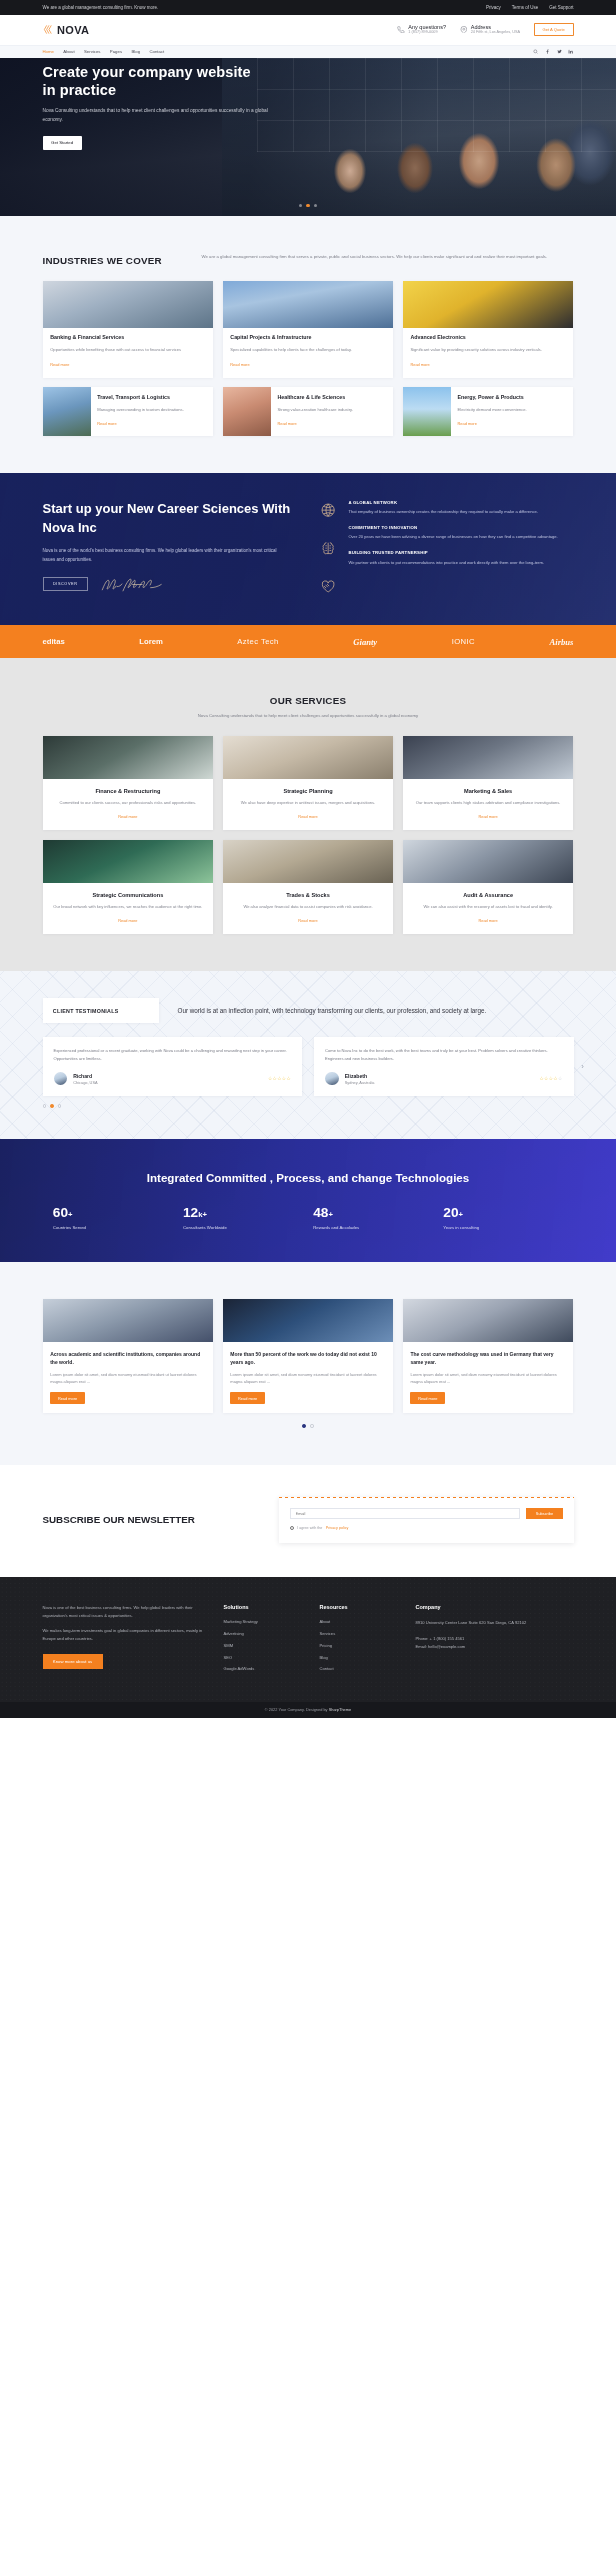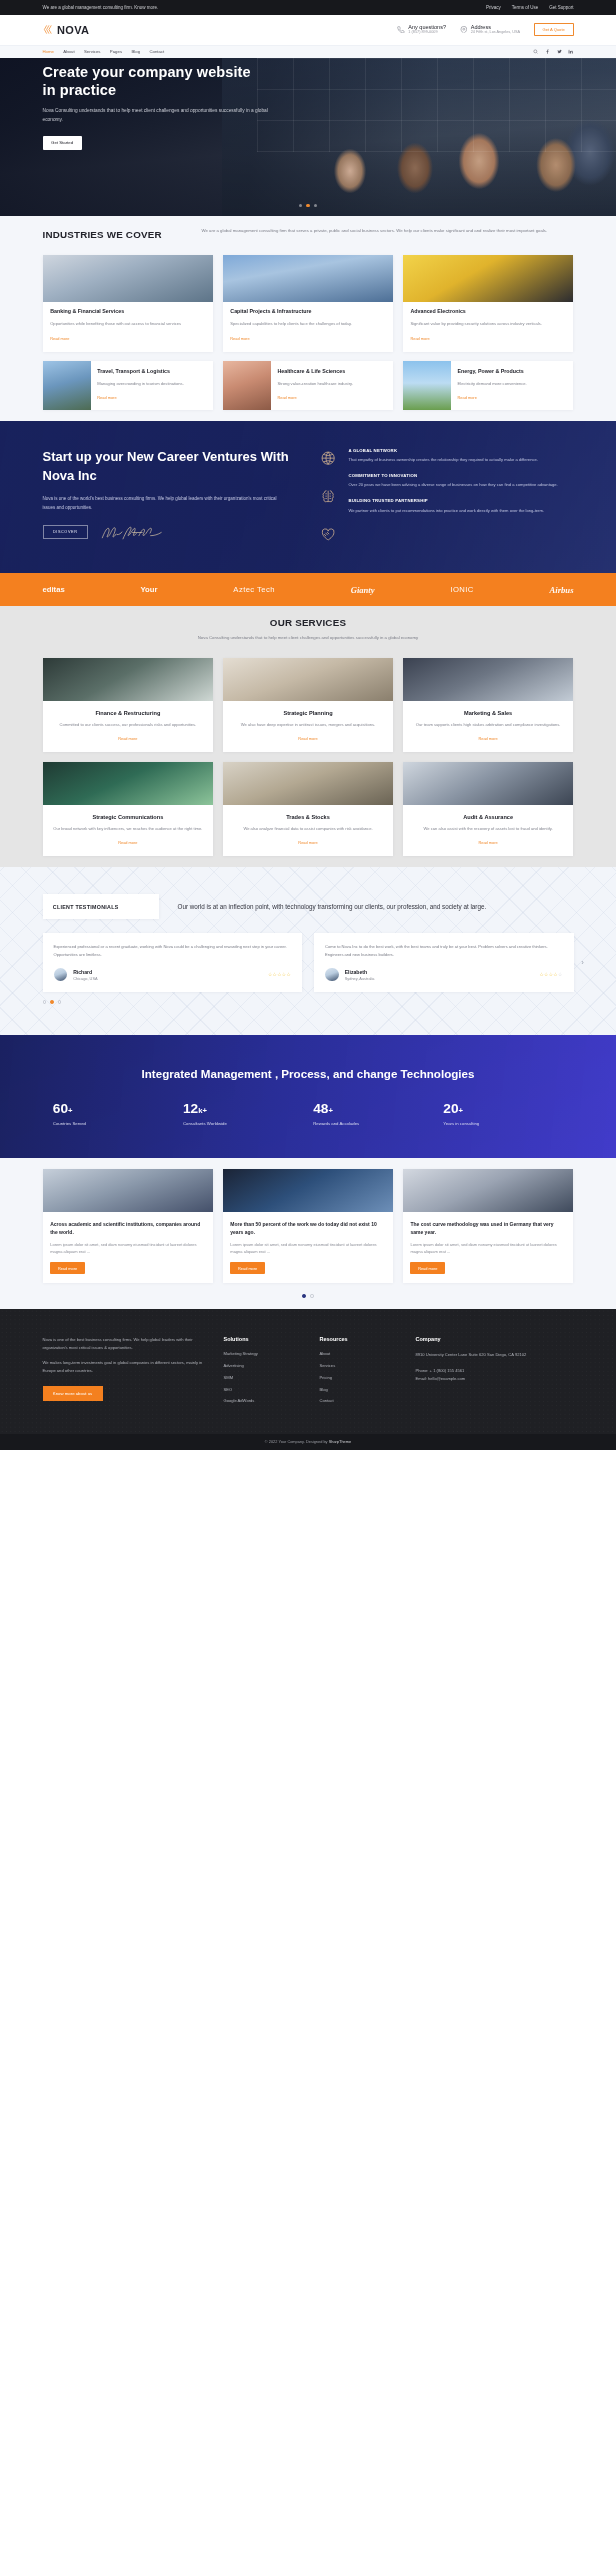--- a/index.html
+++ b/index.html
@@ -83,21 +83,21 @@
   .hero p { margin-top: 7.7px; font-size: 4.8px; line-height: 1.85; color: #c9ccd4; max-width: 227px; }
   .hero-btn {
     margin-top: 11px; background: #fff; color: #22232b; border: none;
     font-size: 4.3px; padding: 4.3px 8.6px; border-radius: 0.9px; cursor: pointer; font-family: inherit;
   }
   .hero-dots { position: absolute; bottom: 8.6px; left: 0; right: 0; display: flex; justify-content: center; gap: 4.3px; }
   .hero-dots i { width: 3.4px; height: 3.4px; border-radius: 50%; background: rgba(255,255,255,.45); display: block; }
   .hero-dots i.on { background: #f08a2e; }
 
   
-  .sec { padding: 6px 0; }
+  .sec { padding: 32px 0; }
   .sec-light { background: #f4f6fa; }
   .sec-white { background: #e5e5e5; }
   .sec-title { font-size: 9.8px; font-weight: 700; color: #22232b; letter-spacing: 0.2px; }
   .sec-sub { font-size: 4.3px; line-height: 1.85; color: #7b7d87; }
 
   
   .ind-head { display: flex; align-items: flex-start; gap: 22px; margin-bottom: 14.5px; }
   .ind-head .sec-title { flex: 0 0 137px; padding-top: 2.6px; }
   .ind-head .sec-sub { flex: 1; }
   .grid3 { display: grid; grid-template-columns: repeat(3, 1fr); gap: 9.4px; }
@@ -426,21 +426,21 @@
             <a href="#" class="readmore">Read more</a>
           </div>
         </div>
       </div>
     </div>
   </div>
 
   <div class="career">
     <div class="container">
       <div class="career-l">
-        <h2>Start up your New Career Ventures With Nova Inc</h2>
+        <h2>Start up your New Career Sciences With Nova Inc</h2>
         <p class="career-p">Nova is one of the world's best business consulting firms. We help global leaders with their organization's most critical issues and opportunities.</p>
         <div class="career-cta">
           <button class="discover-btn">DISCOVER</button>
           <svg class="sig" viewBox="0 0 120 32" fill="none" stroke="currentColor" stroke-width="1.3" stroke-linecap="round">
             <path d="M5 26c4-10 8-18 11-18s2 8-1 13 1 4 4-1 6-13 9-13 1 8-2 14 2 3 5-2"></path>
             <path d="M33 20c4 0 7-2 9-5"></path>
             <path d="M44 28c6-14 11-22 14-22s0 7-3 12-1 5 2 1 7-11 9-11 0 7-2 11 2 3 5-1"></path>
             <path d="M74 22c3-6 6-12 9-12s1 5-1 9 2 3 5-1 6-10 9-10 1 5-1 9"></path>
             <path d="M62 16h18"></path>
             <path d="M96 22c6 0 14-2 20-6"></path>
@@ -474,21 +474,21 @@
           <div class="feat-h">BUILDING TRUSTED PARTNERSHIP</div>
           <div class="feat-p">We partner with clients to put recommendations into practice and work directly with them over the long-term.</div>
         </div>
       </div>
     </div>
   </div>
 
   <div class="logos">
     <div class="container">
       <span class="logo-item">editas</span>
-      <span class="logo-item">Your</span>
+      <span class="logo-item">Lorem</span>
       <span class="logo-item thin">Aztec Tech</span>
       <span class="logo-item script">Gianty</span>
       <span class="logo-item thin">IONIC</span>
       <span class="logo-item script">Airbus</span>
     </div>
   </div>
 
   <div class="sec sec-white svc">
     <div class="container">
       <div class="svc-head">
@@ -586,21 +586,21 @@
       <div class="testi-dots">
         <i></i>
         <i class="on"></i>
         <i></i>
       </div>
     </div>
   </div>
 
   <div class="stats">
     <div class="container">
-      <h2>Integrated Management , Process, and change Technologies</h2>
+      <h2>Integrated Committed , Process, and change Technologies</h2>
       <div class="stat-row">
         <div>
           <div class="stat-n"><span>60</span><small>+</small></div>
           <div class="stat-l">Countries Served</div>
         </div>
         <div>
           <div class="stat-n"><span>12</span><small>k+</small></div>
           <div class="stat-l">Consultants Worldwide</div>
         </div>
         <div>
@@ -643,20 +643,36 @@
           </div>
         </div>
       </div>
       <div class="news-dots">
         <i class="on"></i>
         <i></i>
       </div>
     </div>
   </div>
 
+  <div class="nl">
+    <div class="container">
+      <div class="nl-title">SUBSCRIBE OUR NEWSLETTER</div>
+      <div class="nl-box">
+        <div class="nl-form">
+          <input class="nl-input" type="text" placeholder="Email" style="">
+          <button class="nl-btn">Subscribe</button>
+        </div>
+        <label class="nl-agree">
+          <input type="checkbox" style="">
+          <span>I agree with the</span>
+          <a href="#">Privacy policy</a>
+        </label>
+      </div>
+    </div>
+  </div>
 
   <div class="footer">
     <div class="container">
       <div class="f-about">
         <p>Nova is one of the best business consulting firms. We help global leaders with their organization's most critical issues &amp; opportunities.</p>
         <p>We makes long-term investments goal in global companies in different sectors, mainly in Europe and other countries.</p>
         <button class="f-btn">Know more about us</button>
       </div>
       <div class="f-col">
         <div class="f-h">Solutions</div>

